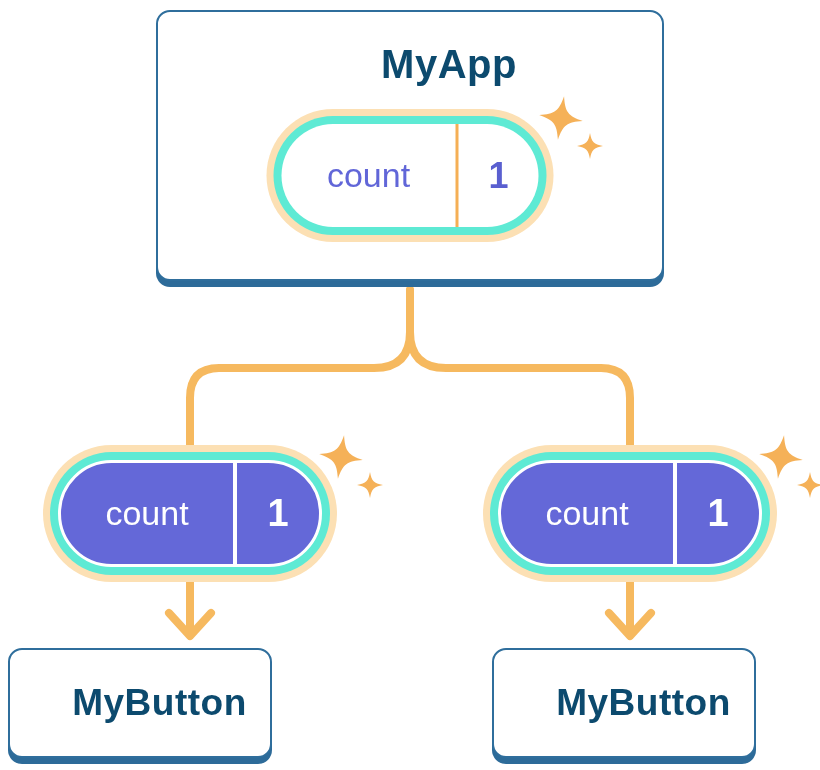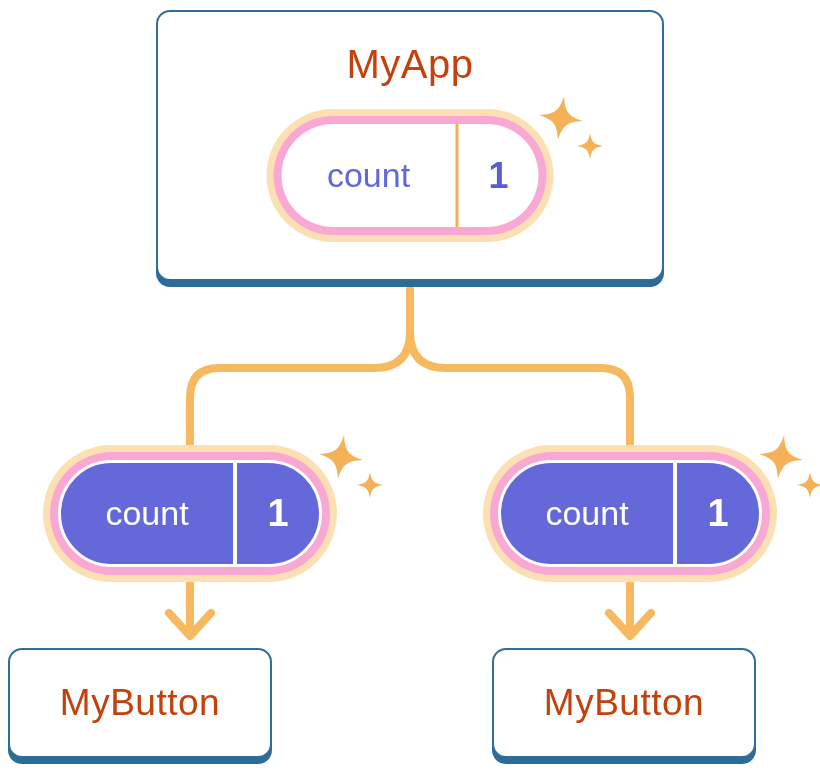--- a/index.html
+++ b/index.html
@@ -14,27 +14,27 @@
   .card {
     position:absolute; background:#ffffff; box-sizing:border-box;
     border:2.5px solid #2F6E9C; border-radius:14px;
     box-shadow:0 6px 0 #2D6B99; z-index:1;
   }
   .card.root { left:156px; top:10px; width:508px; height:271px; }
   .card.leaf { top:648px; width:264px; height:110px;
     display:flex; align-items:center; justify-content:center; }
   .card.leaf.left  { left:8px; }
   .card.leaf.right { left:492px; }
-  .card-title { color:#c2410c; font-weight:400; letter-spacing:.5px; }
+  .card-title { color:#0c4a6e; font-weight:700; letter-spacing:.5px;margin-left:39px; }
   .root .card-title { position:absolute; top:30px; width:100%; text-align:center; font-size:40px; }
   .leaf .card-title { font-size:37px; }
 
   
   .pill { border-radius:999px; background:#FCE0B4; padding:7px; z-index:1; }
-  .pill-ring { background:#f9a8d4; border-radius:999px; padding:8px; }
+  .pill-ring { background:#5eead4; border-radius:999px; padding:8px; }
   .pill-body { border-radius:999px; display:flex; align-items:stretch; overflow:hidden; box-sizing:border-box; }
   .pill-body.light { background:#ffffff; width:257px; height:103px; }
   .pill-body.dark  { background:#6468D8; border:3px solid #ffffff; width:264px; height:107px; }
   .pill-label { flex:1; display:flex; align-items:center; justify-content:center;
     font-size:34px; font-weight:500; }
   .light .pill-label { color:#6166D8; }
   .dark  .pill-label { color:#ffffff; }
   .pill-sep { width:3px; background:#F5AF55; }
   .dark .pill-sep { width:4px; background:#ffffff; }
   .pill-value { display:flex; align-items:center; justify-content:center; font-weight:700; }

